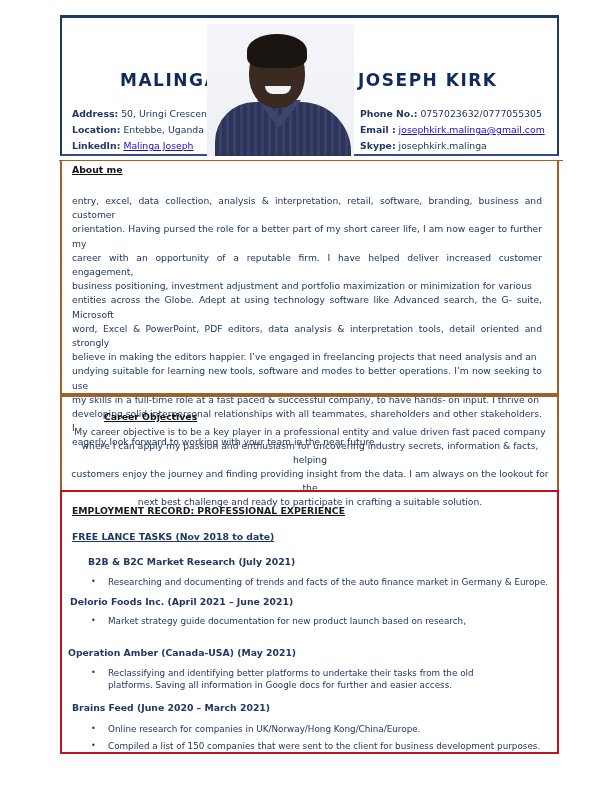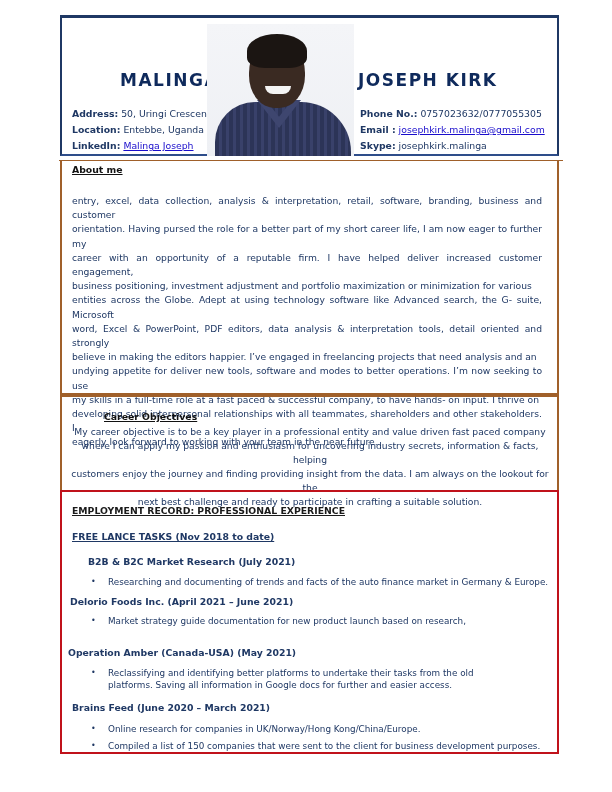--- a/index.html
+++ b/index.html
@@ -94,21 +94,21 @@
 <div id="about-topline" class="abs"></div>
 <div class="abs sec-title" style="left:72px; top:164px;">About me</div>
 <div class="abs para" style="left:72px; top:194px; width:470px;">
   <div>entry, excel, data collection, analysis &amp; interpretation, retail, software, branding, business and customer</div>
   <div>orientation. Having pursed the role for a better part of my short career life, I am now eager to further my</div>
   <div>career with an opportunity of a reputable firm. I have helped deliver increased customer engagement,</div>
   <div>business positioning, investment adjustment and portfolio maximization or minimization for various</div>
   <div>entities across the Globe. Adept at using technology software like Advanced search, the G- suite, Microsoft</div>
   <div>word, Excel &amp; PowerPoint, PDF editors, data analysis &amp; interpretation tools, detail oriented and strongly</div>
   <div>believe in making the editors happier. I’ve engaged in freelancing projects that need analysis and an</div>
-  <div>undying appetite for deliver new tools, software and modes to better operations. I’m now seeking to use</div>
+  <div>undying suitable for learning new tools, software and modes to better operations. I’m now seeking to use</div>
   <div>my skills in a full-time role at a fast paced &amp; successful company, to have hands- on input. I thrive on</div>
   <div>developing solid interpersonal relationships with all teammates, shareholders and other stakeholders. I</div>
   <div>eagerly look forward to working with your team in the near future.</div>
 </div>
 
 <div id="career" class="abs"></div>
 <div class="abs sec-title" style="left:72px; top:411px;padding-left:32px;">Career Objectives</div>
 <div class="abs para" style="left:70px; top:425px; width:480px; line-height:14px; text-align:center;">
   <div>My career objective is to be a key player in a professional entity and value driven fast paced company</div>
   <div>where I can apply my passion and enthusiasm for uncovering industry secrets, information &amp; facts, helping</div>

